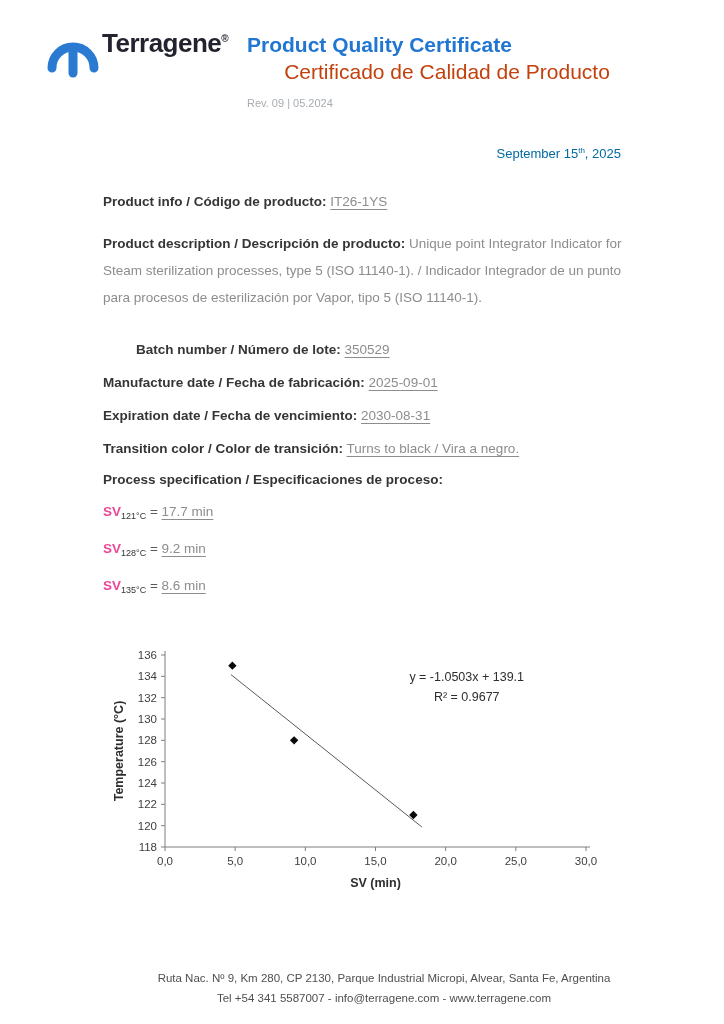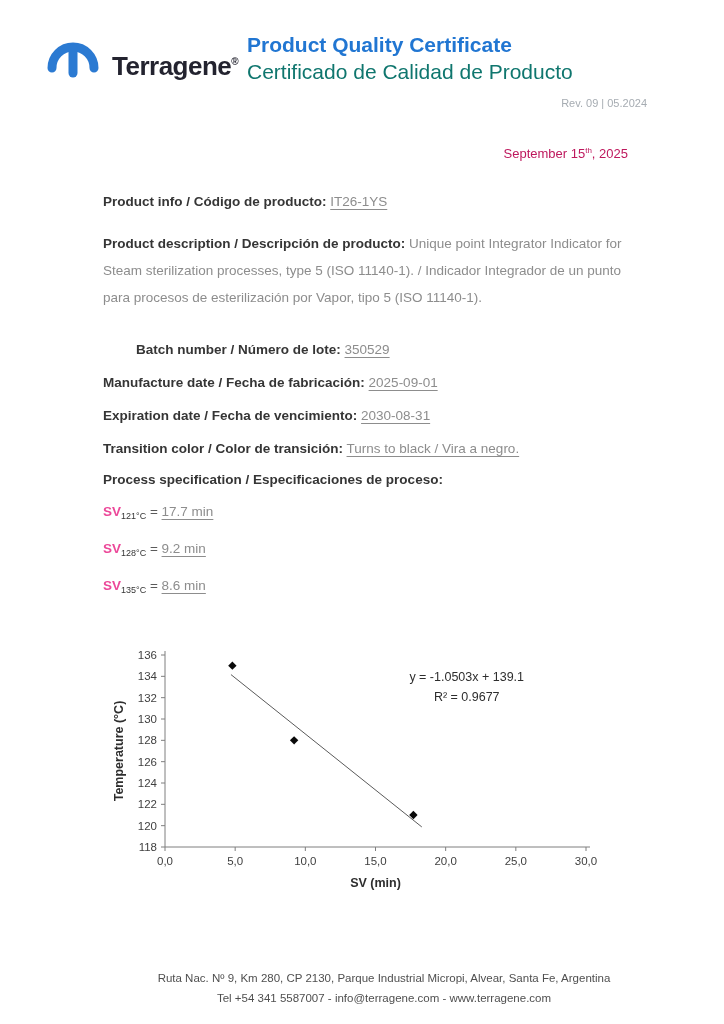--- a/index.html
+++ b/index.html
@@ -5,29 +5,29 @@
   html,body{margin:0;padding:0;background:#e8e8e8;}
   .page{
     position:relative;
     width:724px;height:1024px;
     background:#ffffff;
     font-family:"Liberation Sans", sans-serif;
     overflow:hidden;
     margin:0 auto;
   }
   
-  .logo{position:absolute;left:44px;top:28px;display:flex;align-items:flex-end;gap:10px;}
+  .logo{position:absolute;left:44px;top:28px;display:flex;align-items:flex-start;}
   .logo-word{font-size:26px;font-weight:700;color:#23232f;letter-spacing:-0.5px;}
   .logo-word sup{font-size:10px;font-weight:700;}
   .title-block{position:absolute;left:247px;top:32px;width:400px;}
   .title-en{font-size:21px;font-weight:700;color:#2176d2;line-height:26px;margin:0;}
-  .title-es{font-size:21px;font-weight:400;color:#0f766e;line-height:26px;margin:1px 0 0 0;}
-  .revision{font-size:11px;color:#a6acb2;margin-top:12px;text-align:right;}
+  .title-es{font-size:21px;font-weight:400;color:#c2410c;line-height:26px;margin:1px 0 0 0;text-align:center;}
+  .revision{font-size:11px;color:#a6acb2;margin-top:12px;}
   
-  .doc-date{position:absolute;right:96px;top:146px;font-size:13px;color:#be185d;}
+  .doc-date{position:absolute;right:103px;top:146px;font-size:13px;color:#0369a1;}
   .doc-date sup{font-size:8px;}
   
   .content{position:absolute;left:103px;top:193px;width:520px;font-size:13.5px;color:#3a3a3a;}
   .row{margin:0;line-height:17px;}
   .lbl{font-weight:700;color:#353535;}
   .val{color:#8d8d8d;text-decoration:underline;text-underline-offset:3px;}
   .desc{margin-top:20px;line-height:27px;color:#8d8d8d;}
   .gap-lg{margin-top:30px;padding-left:33px;}
   .gap{margin-top:16px;}
   .gap-sm{margin-top:14px;}

